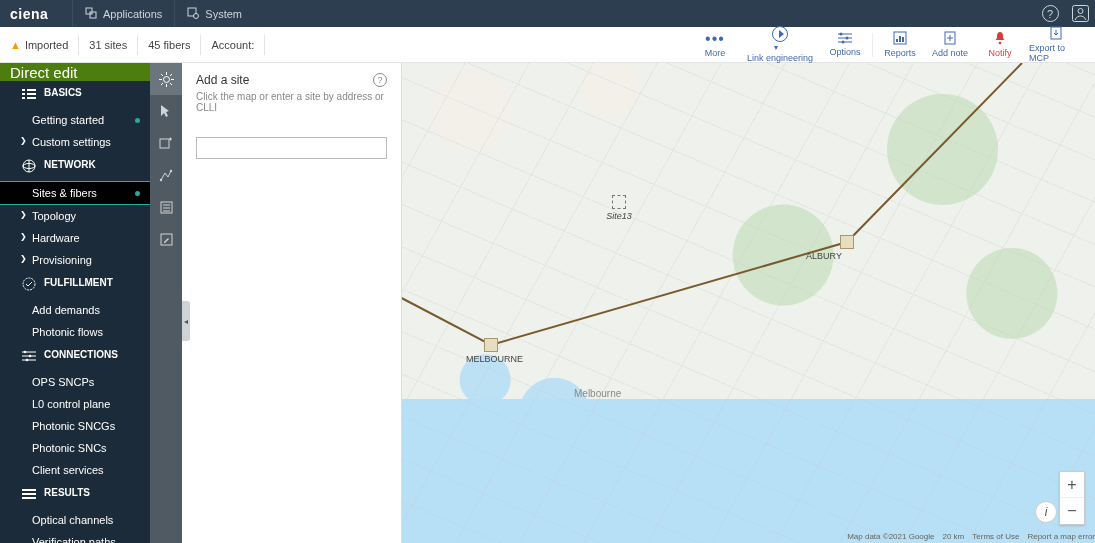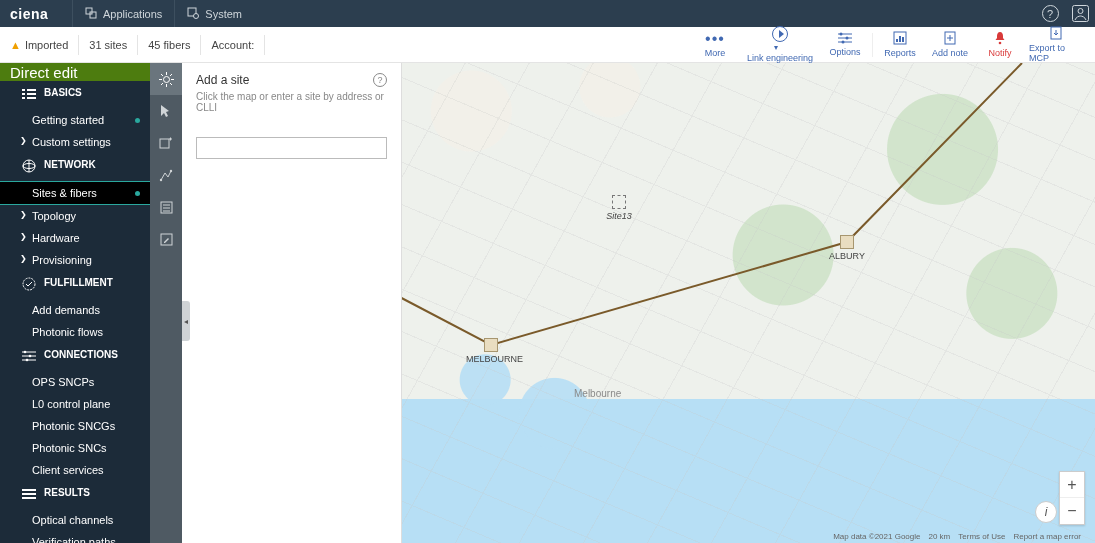--- a/index.html
+++ b/index.html
@@ -64,21 +64,21 @@
 
 .fiber { stroke: #7a5a2a; stroke-width: 2; fill: none; }
 .site-box { width: 14px; height: 14px; background: #e9ddc0; border: 1px solid #a7966f; position: absolute; }
 .site-dashed { width: 14px; height: 14px; border: 1px dashed #777; position: absolute; background: transparent; }
 .site-label { position: absolute; font-size: 9px; color: #444; text-align: center; }
 .city-label { position: absolute; font-size: 10px; color: #8a8a8a; }
 
 .zoom { position: absolute; right: 10px; bottom: 18px; width: 26px; background: #fff; border: 1px solid #ccc; box-shadow: 0 1px 2px rgba(0,0,0,0.15); }
 .zoom button { width: 100%; height: 26px; border: none; background: #fff; font-size: 16px; color: #555; cursor: pointer; border-bottom: 1px solid #eee; }
 .info-btn { position: absolute; right: 38px; bottom: 20px; width: 22px; height: 22px; border: 1px solid #ccc; border-radius: 50%; background: #fff; display: flex; align-items: center; justify-content: center; font-size: 12px; color: #555; font-style: italic; }
-.map-credits { position: absolute; right: 14px; bottom: 2px; font-size: 8px; color: #666; display: flex; gap: 8px; }
+.map-credits { position: absolute; right: 0; bottom: 2px; font-size: 8px; color: #666; display: flex; gap: 8px; }
 .map-credits span { white-space: nowrap; }
 
 
 .action-row { display: flex; align-items: center; gap: 0; padding-right: 8px; }
 .vsep { width: 1px; height: 24px; background: #eee; margin: 0 2px; }
 </style>
 </head>
 <body>
 
 <div class="topbar">
@@ -322,21 +322,21 @@
   <div class="map">
     <div class="map-texture"></div>
     <div class="map-roads"></div>
     <svg width="100%" height="100%" style="position:absolute;inset:0">
       <path class="fiber" d="M -10 230 L 89 282 L 445 179 L 620 0"></path>
     </svg>
     <div id="sites-layer">
         <div class="site-box" style="left: 82px; top: 275px;"></div>
         <div class="site-label" style="left: 64px; top: 291px; width: 50px;">MELBOURNE</div>
         <div class="site-box" style="left: 438px; top: 172px;"></div>
-        <div class="site-label" style="left: 420px; top: 188px; width: 50px;">ALBURY</div>
+        <div class="site-label" style="left: 397px; top: 188px; width: 50px;">ALBURY</div>
         <div class="site-dashed" style="left: 210px; top: 132px;"></div>
         <div class="site-label" style="left: 192px; top: 148px; width: 50px; font-style: italic;">Site13</div>
       </div>
     <div class="city-label" style="left:172px;top:325px;">Melbourne</div>
 
     <div class="info-btn">
         <span>i</span>
       </div>
     <div class="zoom">
       <button>+</button>

